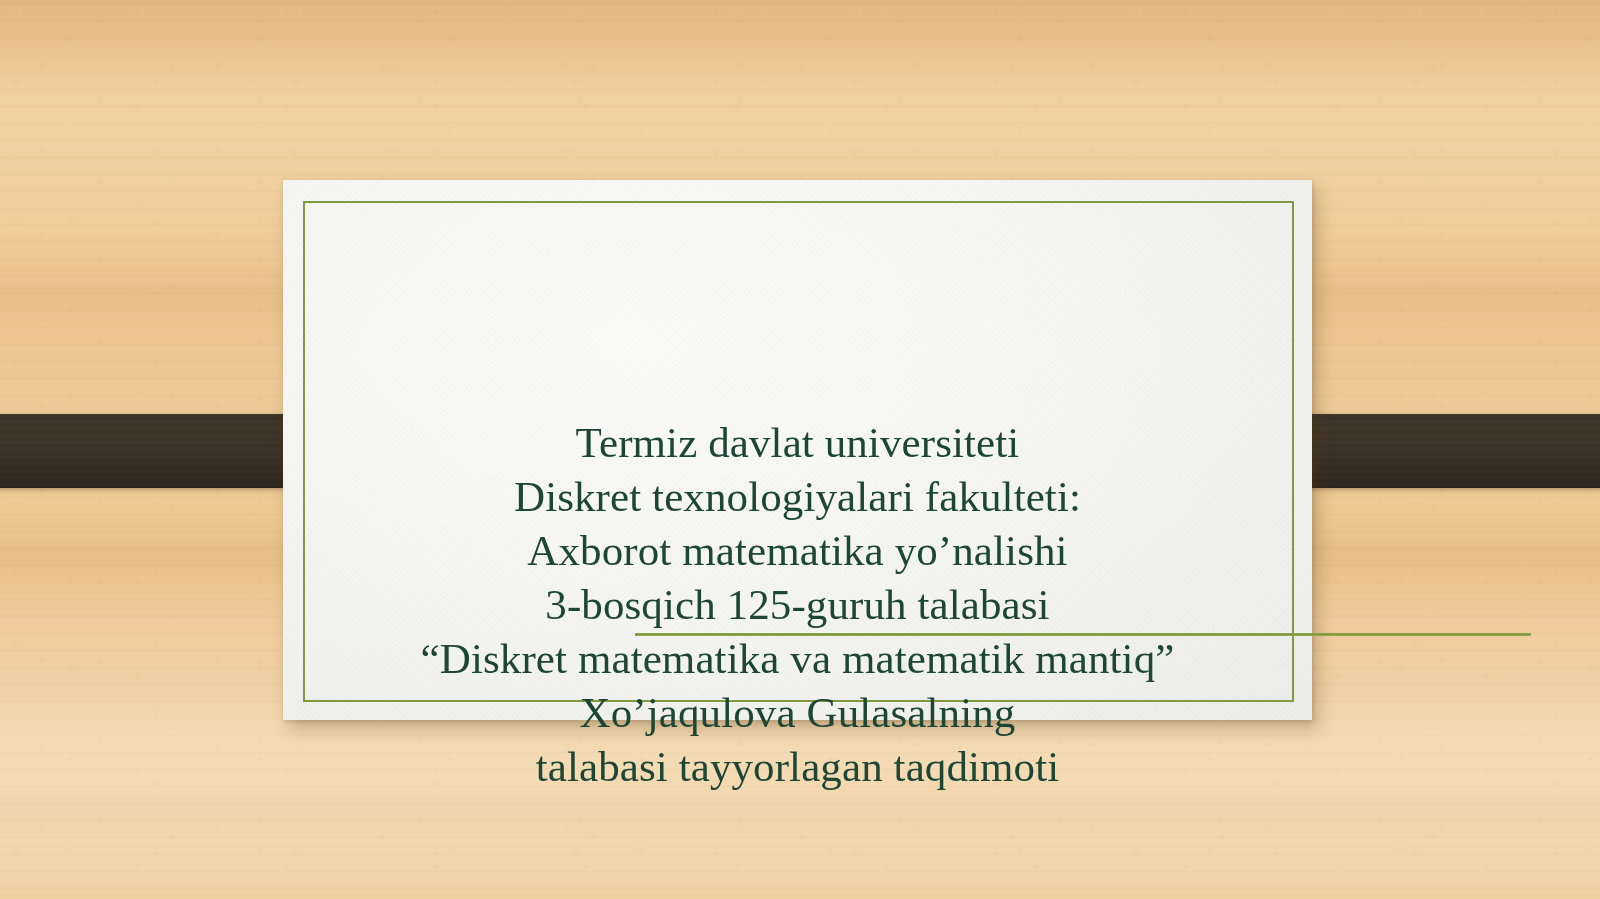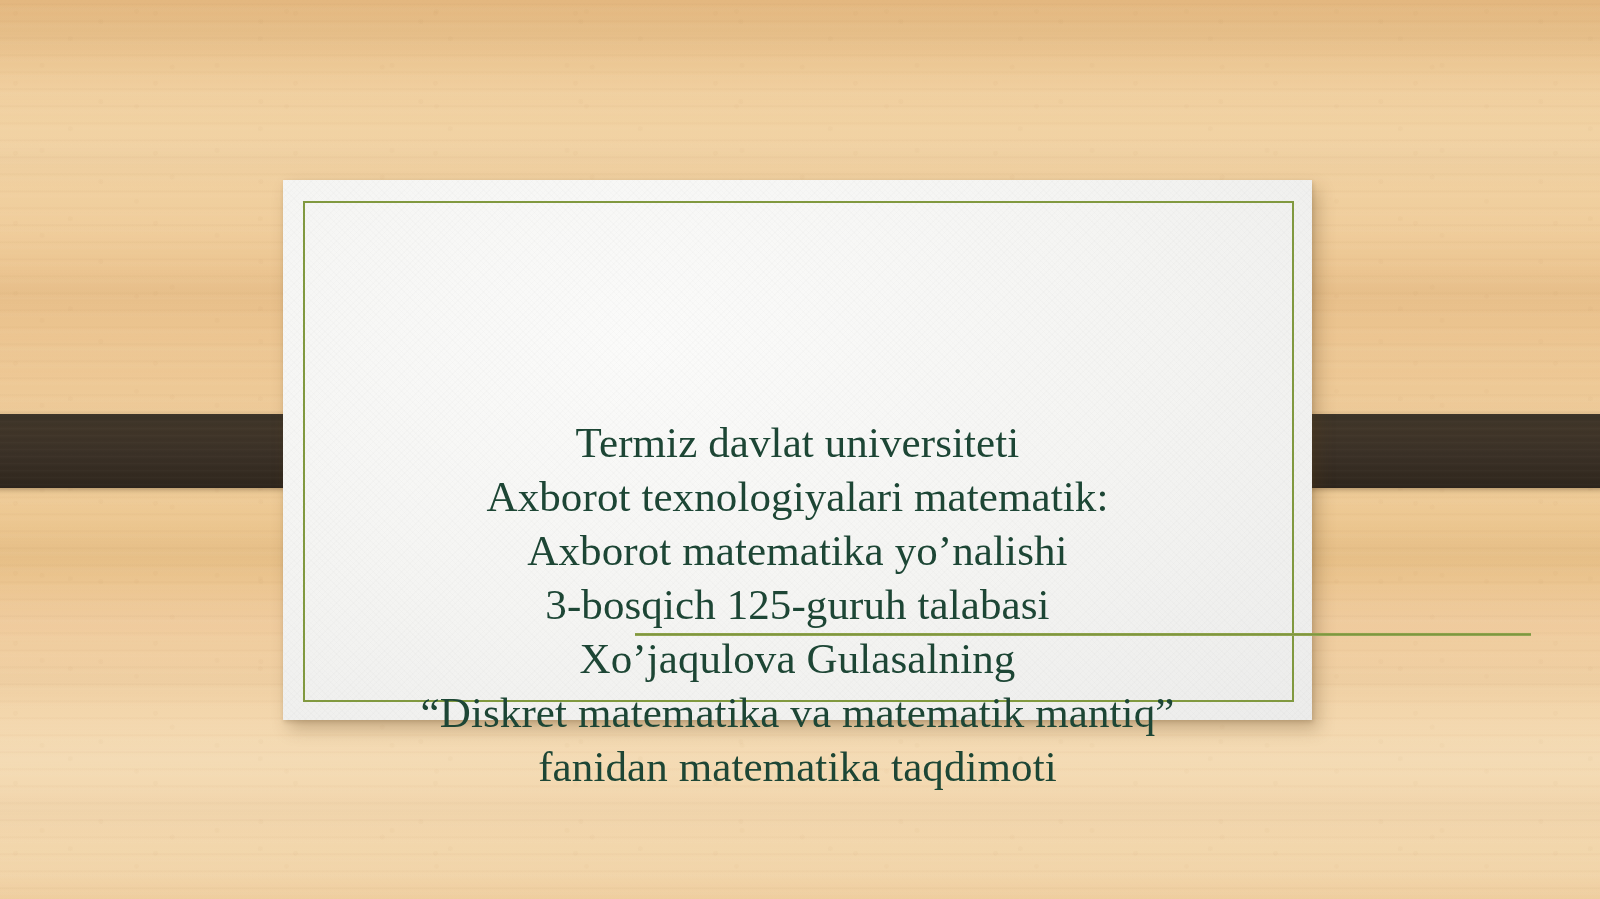--- a/index.html
+++ b/index.html
@@ -201,24 +201,24 @@
     <span class="bar-cap cap-top"></span>
     <span class="bar-cap cap-bottom"></span>
   </div>
 
   <div class="card">
     <div class="card-paper-tex"></div>
     <div class="card-inner-border"></div>
 
     <div class="text-block">
       <span class="line">Termiz davlat universiteti</span>
-      <span class="line">Axborot texnologiyalari matematik:</span>
+      <span class="line">Diskret texnologiyalari fakulteti:</span>
       <span class="line">Axborot matematika yo’nalishi</span>
       <span class="line">3-bosqich 125-guruh talabasi</span>
+      <span class="line">“Diskret matematika va matematik mantiq”</span>
       <span class="line">Xo’jaqulova Gulasalning</span>
-      <span class="line">“Diskret matematika va matematik mantiq”</span>
-      <span class="line">fanidan matematika taqdimoti</span>
+      <span class="line">talabasi tayyorlagan taqdimoti</span>
     </div>
 
     <div class="divider"></div>
   </div>
 
 </div>
 
 </body></html>

